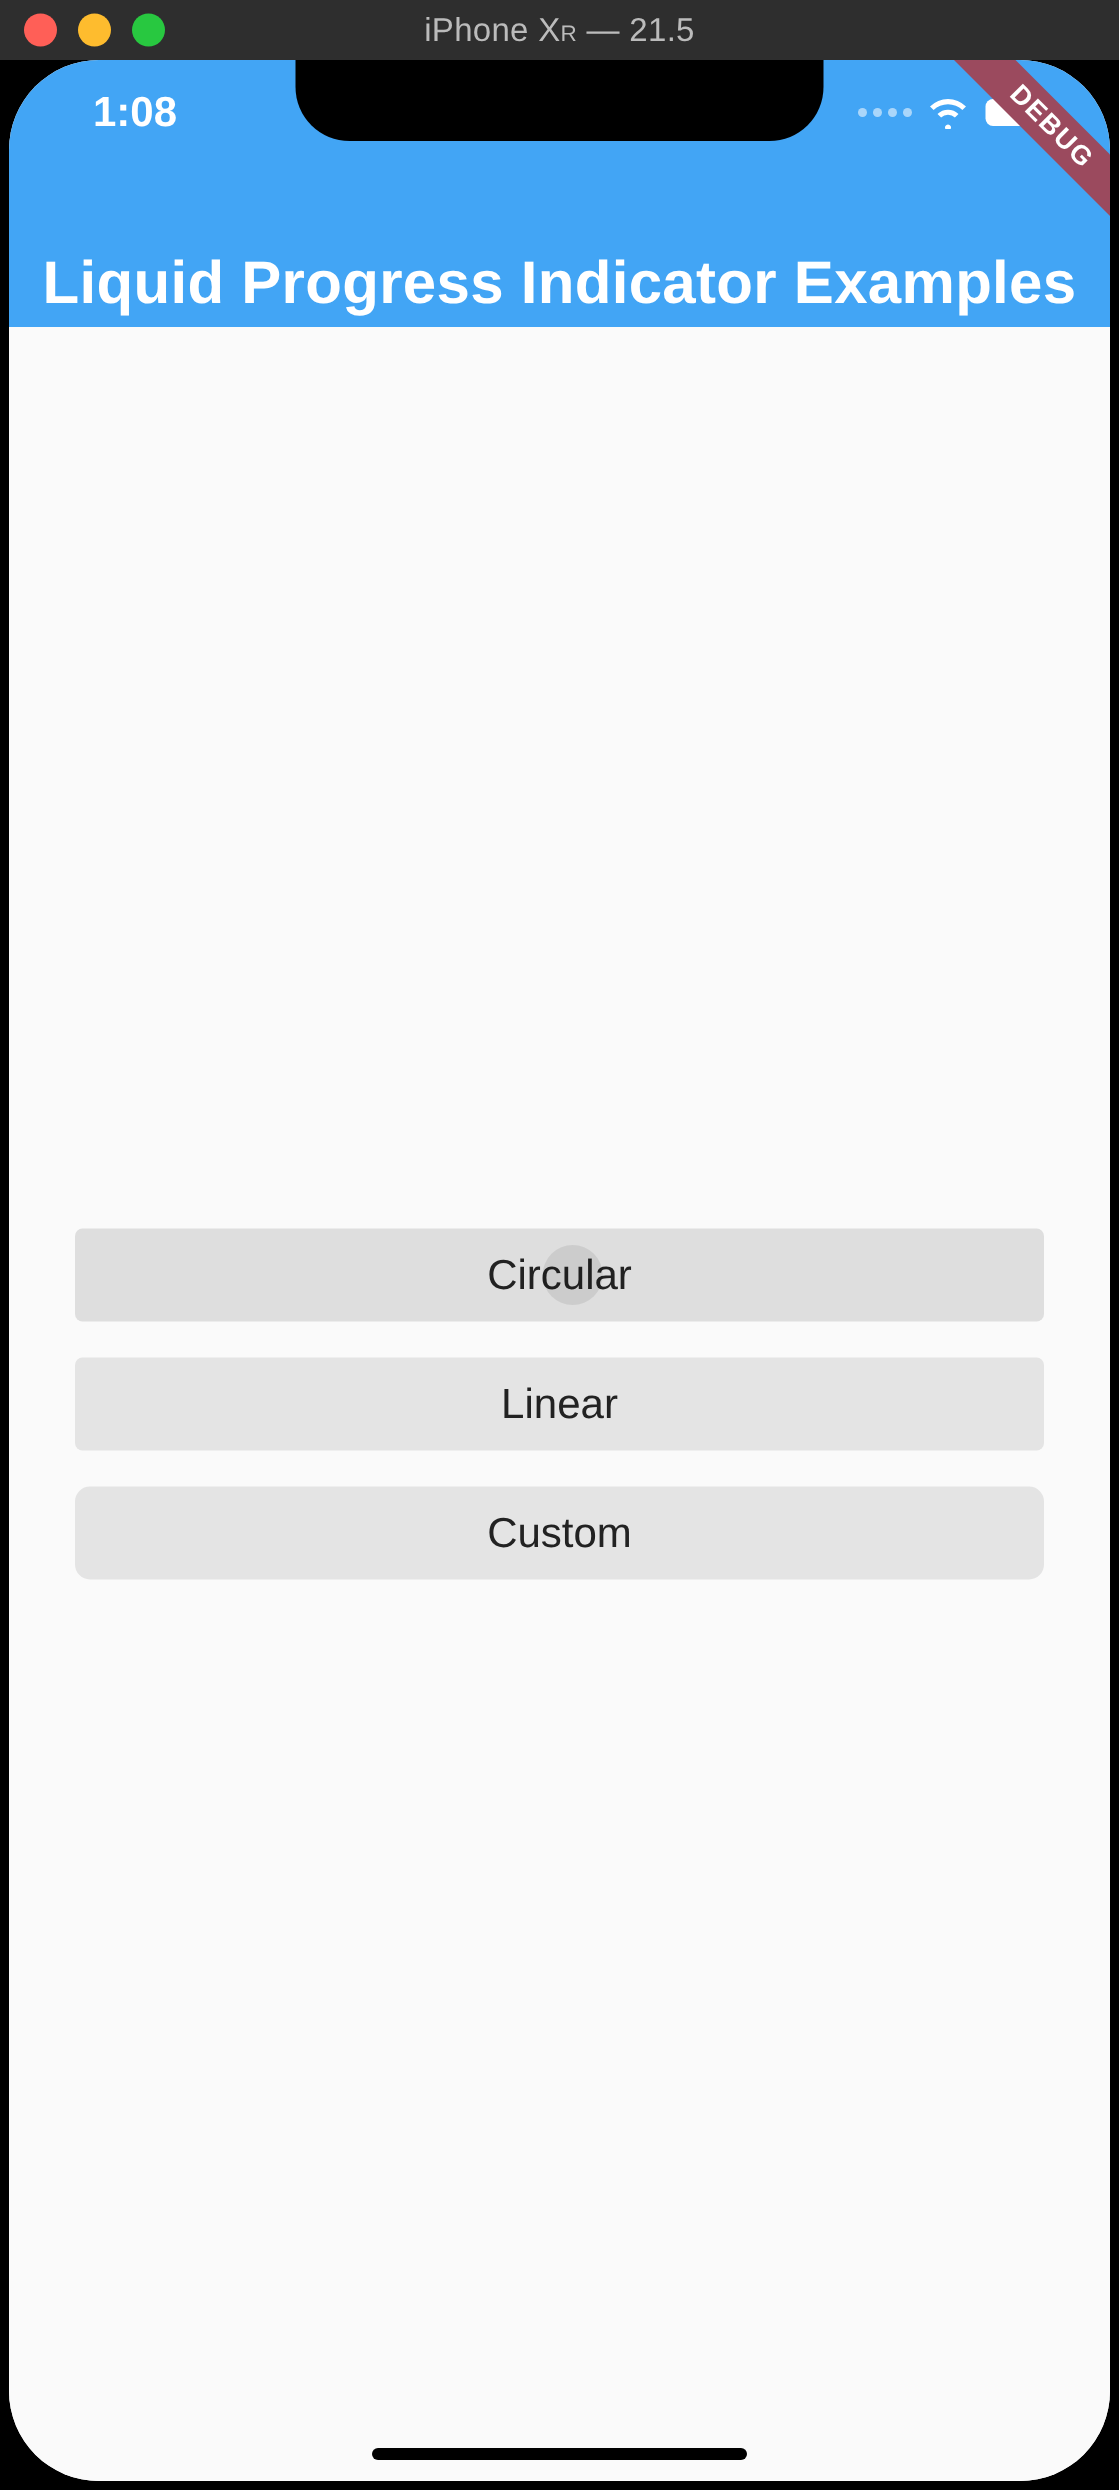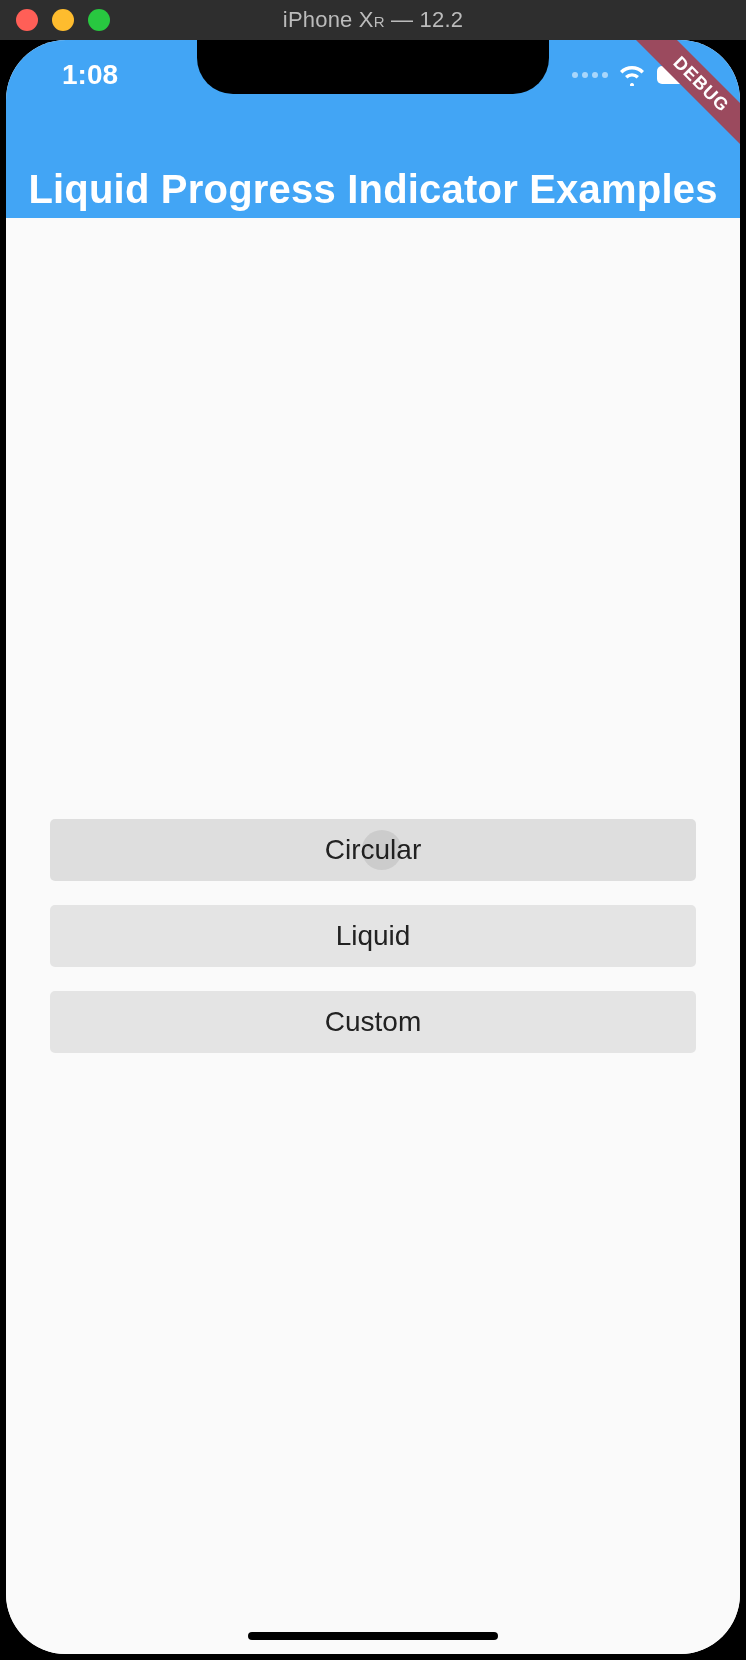--- a/index.html
+++ b/index.html
@@ -106,21 +106,21 @@
       align-items: center;
       justify-content: center;
       font-size: 28px;
       color: #222;
       margin-bottom: 24px;
       cursor: pointer;
       position: relative;
       border: none;
       width: 100%;
     }
-    .btn:last-child { margin-bottom: 0; }
+    .btn:last-child { margin-bottom: 0; border-radius: 10px; }
     .btn.pressed { background: #dedede; }
     .ripple {
       position: absolute; width: 40px; height: 40px;
       border-radius: 50%; background: rgba(0,0,0,0.08);
       left: 50%; top: 50%; transform: translate(-28%,-50%);
     }
 
     .home-indicator {
       position: absolute;
       bottom: 14px; left: 50%; transform: translateX(-50%);
@@ -132,21 +132,21 @@
 </head>
 <body>
 
 <div class="mac-titlebar">
   <div class="traffic-lights">
     <div class="light red"></div>
     <div class="light yellow"></div>
     <div class="light green"></div>
   </div>
   <div class="mac-title">
-    <span>iPhone X</span><span class="sc">R</span><span> — 12.2</span>
+    <span>iPhone X</span><span class="sc">R</span><span> — 21.5</span>
   </div>
 </div>
 
 <div class="device-frame">
   <div class="screen">
     <div class="notch"></div>
     <div class="debug-banner">DEBUG</div>
 
     <div class="appbar">
       <div class="status-bar">
@@ -175,21 +175,21 @@
         <div class="appbar-title">Liquid Progress Indicator Examples</div>
       </div>
     </div>
 
     <div class="body-area">
       <button class="btn pressed">
         <span>Circular</span>
         <span class="ripple"></span>
       </button>
       <button class="btn">
-        <span>Liquid</span>
+        <span>Linear</span>
       </button>
       <button class="btn">
         <span>Custom</span>
       </button>
     </div>
 
     <div class="home-indicator"></div>
   </div>
 </div>
 

